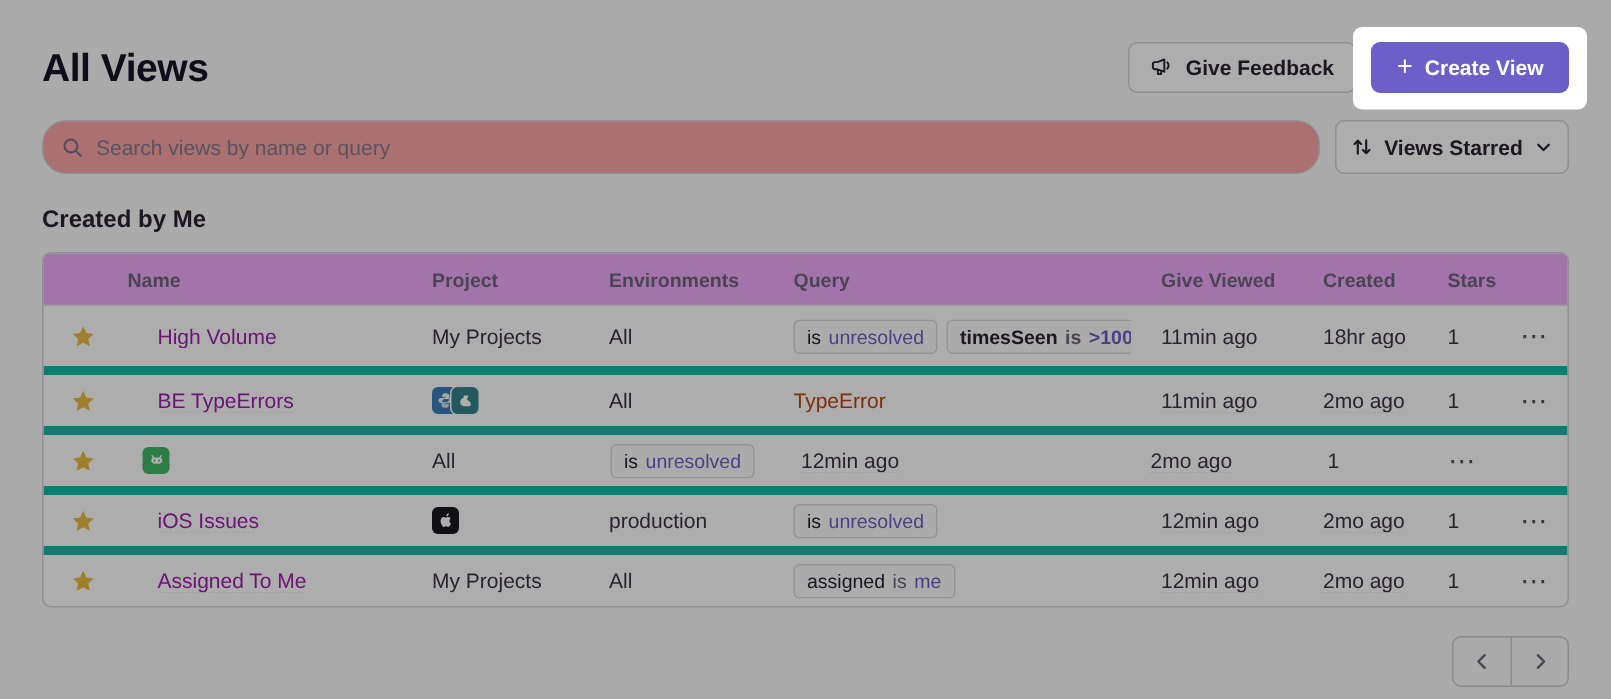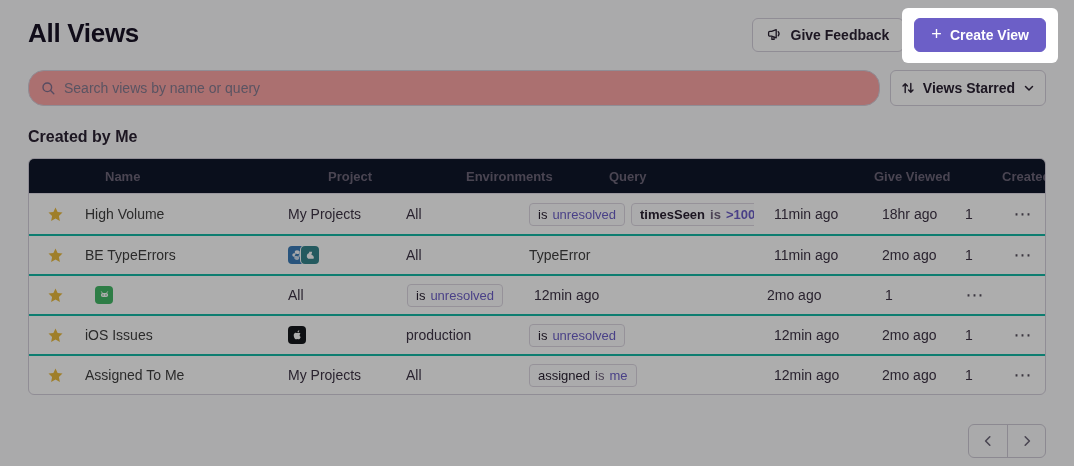--- a/index.html
+++ b/index.html
@@ -5,21 +5,21 @@
   * { margin:0; padding:0; box-sizing:border-box; }
   html,body { background:#888; }
   .page {
     width:1074px; height:466px; position:relative; overflow:hidden;
     background:#FBFBFC; font-family:"Liberation Sans", sans-serif;
     margin:0 auto;
   }
   .content { padding:0 28px; }
 
   
-  .topbar { display:flex; justify-content:space-between; align-items:flex-start; padding-top:18px; }
+  .topbar { display:flex; justify-content:space-between; align-items:center; padding-top:28px; }
   .page-title { font-size:26px; font-weight:700; color:#181225; letter-spacing:-0.3px; }
   .topbar-right { display:flex; gap:10px; align-items:center; }
   .btn { height:34px; border-radius:6px; font-size:14px; font-weight:700;
          display:inline-flex; align-items:center; gap:8px; cursor:pointer;
          font-family:"Liberation Sans", sans-serif; }
   .btn-default { background:#FFFFFF; border:1px solid #D5D0DC; color:#2B2233; padding:0 14px; }
   .btn-primary { background:#6C5FC7; border:1px solid #6C5FC7; color:#FFFFFF; padding:0 16px; }
   .btn-primary .plus { font-size:18px; font-weight:400; line-height:1; margin-top:-2px; }
 
   
@@ -41,44 +41,44 @@
               font-family:"Liberation Sans", sans-serif; }
 
   .section-title { margin-top:22px; font-size:16px; font-weight:700; color:#2B2233; }
 
   
   .table { margin-top:12px; border:1px solid #D5D0DC; border-radius:6px; overflow:hidden;
            background:#FFFFFF; }
   .thead, .trow { display:grid;
     grid-template-columns:52px 193px 118px 122px 240px 115px 80px 52px 1fr;
     align-items:center; }
-  .thead { height:35px; background:#0f172a; color:#6D6679; font-weight:700; font-size:13px;
-           border-bottom:1px solid #E4E1E9;gap:20px; }
+  .thead { height:35px; background:#f0abfc; color:#6D6679; font-weight:700; font-size:13px;
+           border-bottom:1px solid #E4E1E9; }
   .th { position:relative; white-space:nowrap; overflow:hidden; }
   .th.has-div::before { content:""; position:absolute; left:0; top:8px; bottom:8px; width:1px;
                         background:#D9D4DF; }
-  .trow { height:40px; font-size:14px; color:#3E3446; border-top:2px solid #14b8a6; }
+  .trow { height:40px; font-size:14px; color:#3E3446; border-top:6px solid #14b8a6; }
   .trow:first-of-type { border-top:none; }
   .cell { white-space:nowrap; overflow:hidden; }
   .c0 { display:flex; justify-content:center; }
   .c1 { padding-left:4px; }  .c2 { padding-left:14px; }
   .c3 { padding-left:14px; } .c4 { padding-left:15px; }
   .c5 { padding-left:20px; } .c6 { padding-left:13px; }
   .c7 { padding-left:16px; } .c8 { display:flex; justify-content:center; }
 
-  .name-link { color:#404040; cursor:pointer;
+  .name-link { color:#a21caf; cursor:pointer;
                text-decoration:underline dotted; text-decoration-color:#B3ABBE;
-               text-decoration-thickness:1px; text-underline-offset:3px; }
+               text-decoration-thickness:1px; text-underline-offset:3px;margin-left:20px; }
   .time { text-decoration:underline dotted; text-decoration-color:#ABA3B6;
           text-decoration-thickness:1px; text-underline-offset:3px; }
   .chip { display:inline-flex; gap:5px; border:1px solid #DDD8E2; border-radius:4px;
           padding:3px 8px; font-size:13px; background:#FDFDFE; vertical-align:middle; }
   .chip + .chip { margin-left:6px;font-weight:bold; }
   .chip .key { color:#2B2233; } .chip .op { color:#71637E; } .chip .val { color:#6C5FC7; }
-  .plain-query { color:#404040; }
+  .plain-query { color:#c2410c; }
 
   .proj-icons { display:inline-flex; align-items:center; }
   .proj-icon { width:18px; height:18px; border-radius:4px; display:inline-flex;
                align-items:center; justify-content:center; flex:none; }
   .proj-icon + .proj-icon { margin-left:-5px; box-shadow:0 0 0 1px #FFFFFF; }
 
   .dots-btn { border:none; background:transparent; color:#57515F; font-size:18px;
               line-height:1; cursor:pointer; padding:4px 8px; letter-spacing:1px; }
 
   .pagination { position:absolute; right:28px; bottom:8px; display:flex; height:34px;

